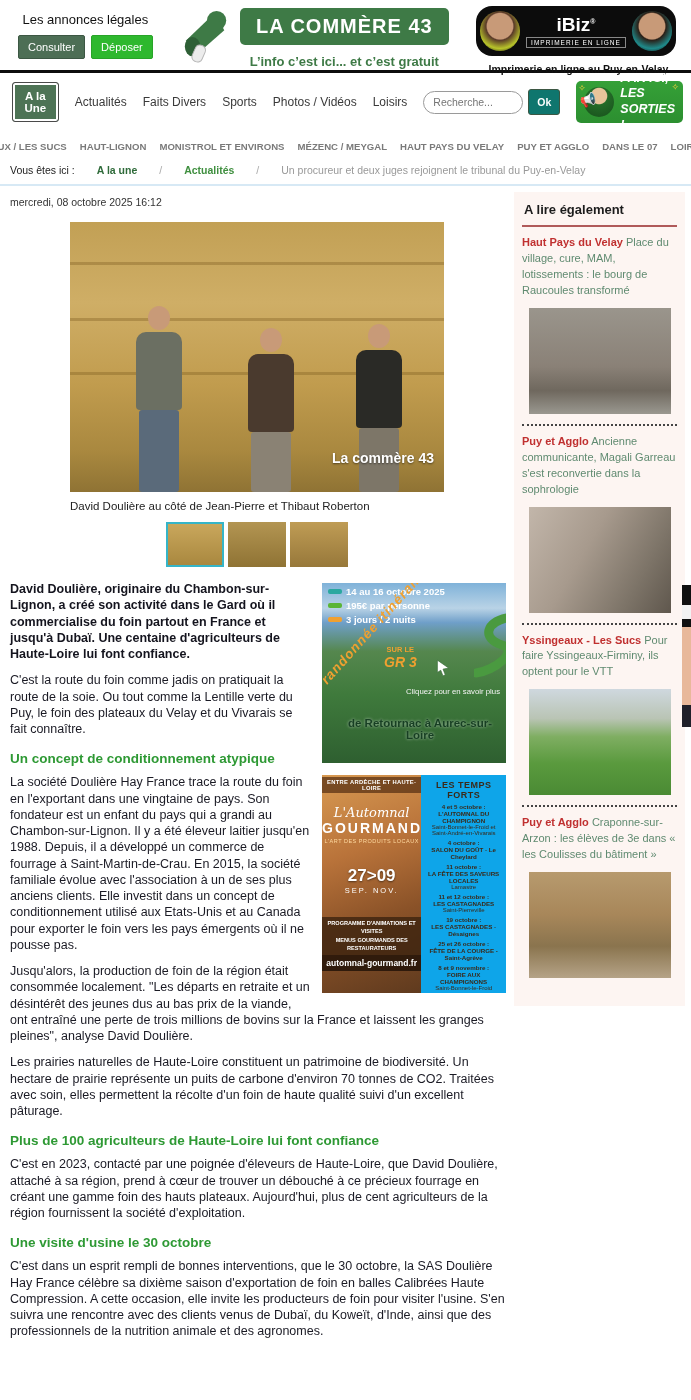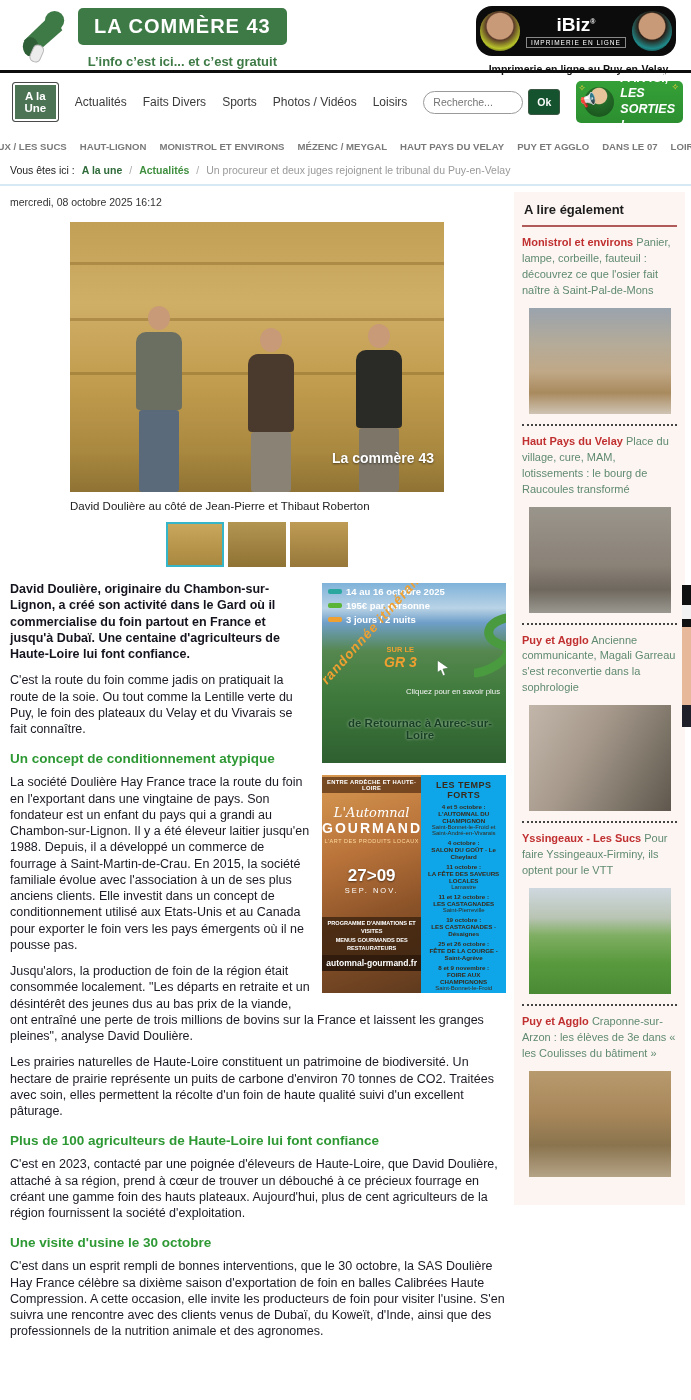--- a/index.html
+++ b/index.html
@@ -32,37 +32,37 @@
   .ibiz-caption { font-weight:bold; font-size:10.5px; color:#111; margin-top:7px; }
 
   
   .main-nav { display:flex; align-items:center; padding:8px 8px 8px 12px; gap:16px; }
   .alaune-btn { background:#4d7355; color:#fff; font-weight:bold; font-size:11.5px;
     padding:7px 10px; border:1px solid #4a4a4a; box-shadow:inset 0 0 0 2px #fff; border-radius:3px; cursor:pointer; }
   .nav-link { font-size:12px; color:#3a3a3a; text-decoration:none; cursor:pointer; white-space:nowrap; }
   .search-wrap { display:flex; align-items:center; gap:5px; }
   .search-input { width:100px; height:23px; border:1px solid #9a9a9a; border-radius:12px;
     font-size:10.5px; padding:0 9px; color:#555; }
-  .ok-btn { background:#14532d; color:#fff; font-weight:bold; font-size:10.5px; border:1px solid #3c5743;
+  .ok-btn { background:#0f766e; color:#fff; font-weight:bold; font-size:10.5px; border:1px solid #3c5743;
     padding:6px 8px; border-radius:3px; cursor:pointer; }
   .sorties-banner { margin-left:auto; width:158px; height:42px; background:linear-gradient(180deg,#35a037,#2c8f30);
     border-radius:5px; display:flex; align-items:center; gap:6px; padding:0 8px; cursor:pointer; position:relative; }
   .sorties-char { width:30px; height:30px; border-radius:50%;
     background:radial-gradient(circle at 50% 30%, #e8c49a 30%, #246b28 34%, #1c5a20 75%); position:relative; flex:none; }
   .sorties-mega { position:absolute; left:-4px; top:6px; color:#f4f4f4; font-size:13px; transform:rotate(-12deg); }
   .sorties-text { color:#fff; font-weight:bold; font-size:12.5px; line-height:1.25; font-style:italic; }
   .sorties-spark { position:absolute; color:#ffd23f; font-size:9px; }
   .sp1 { left:2px; top:2px; } .sp2 { right:4px; top:1px; }
 
   
   .region-nav { display:flex; justify-content:center; flex-wrap:nowrap; gap:13px; padding:10px 4px 8px; }
   .region-link { font-size:9.6px; font-weight:bold; color:#7a7a7a; text-decoration:none; white-space:nowrap; cursor:pointer; }
 
   
-  .breadcrumb { display:flex; gap:7px; align-items:center; font-size:10.5px; padding:4px 0 8px 10px; }
+  .breadcrumb { display:flex; gap:22px; align-items:center; font-size:10.5px; padding:4px 0 8px 10px; }
   .bc-prefix { color:#222; }
   .bc-home { color:#2f6b3a; font-weight:bold; cursor:pointer; }
   .bc-cat { color:#3f8f3f; font-weight:bold; cursor:pointer; }
   .bc-sep { color:#aaa; }
   .bc-current { color:#999; }
 
   
   .content { display:flex; border-top:2px solid #d7e9f5; padding:6px 6px 0 6px; }
   .article { width:502px; }
   .art-date { font-size:10.5px; color:#333; margin:4px 0 10px 4px; }
@@ -150,20 +150,27 @@
   .sl3 { height:8px; background:#101010; }
   .sl4 { height:78px; background:#e8b89a; }
   .sl5 { height:22px; background:#20202a; }
 </style>
 </head>
 <body>
 
 <div class="page">
 
   <header class="top-header">
+    <div class="annonces">
+      <div class="annonces-title">Les annonces légales</div>
+      <div class="annonces-btns">
+        <button class="btn-consulter">Consulter</button>
+        <button class="btn-deposer">Déposer</button>
+      </div>
+    </div>
     <div class="logo-wrap">
       <span>
         <svg width="52" height="56" viewBox="0 0 54 58">
           <circle cx="38" cy="13" r="10" fill="#3e7a46"></circle>
           <polygon points="6,34 36,5 46,23 20,46" fill="#3e7a46"></polygon>
           <ellipse cx="13" cy="40" rx="8" ry="10" fill="#2e5f36"></ellipse>
           <rect x="14" y="38" width="11" height="18" rx="5" transform="rotate(24 19 47)" fill="#ececec" stroke="#b5b5b5"></rect>
         </svg>
       </span>
       <div class="logo-text">
@@ -357,24 +364,20 @@
       <h2 class="art-h">Plus de 100 agriculteurs de Haute-Loire lui font confiance</h2>
       <p class="art-p">C'est en 2023, contacté par une poignée d'éleveurs de Haute-Loire, que David Doulière, attaché à sa région, prend à cœur de trouver un débouché à ce précieux fourrage en créant une gamme foin des hauts plateaux. Aujourd'hui, plus de cent agriculteurs de la région fournissent la société d'exploitation.</p>
       <h2 class="art-h">Une visite d'usine le 30 octobre</h2>
       <p class="art-p">C'est dans un esprit rempli de bonnes interventions, que le 30 octobre, la SAS Doulière Hay France célèbre sa dixième saison d'exportation de foin en balles Calibrées Haute Compression. A cette occasion, elle invite les producteurs de foin pour visiter l'usine. S'en suivra une rencontre avec des clients venus de Dubaï, du Koweït, d'Inde, ainsi que des professionnels de la nutrition animale et des agronomes.</p>
 
     </main>
 
     <aside class="sidebar">
       <div class="sb-title">A lire également</div>
 
-      <div class="sb-item">
-        <div class="sb-text"><span class="sb-cat">Monistrol et environs</span> <span>Panier, lampe, corbeille, fauteuil : découvrez ce que l'osier fait naître à Saint-Pal-de-Mons</span></div>
-        <div class="sb-img ph-baskets"></div>
-      </div>
 
       <div class="sb-item">
         <div class="sb-text"><span class="sb-cat">Haut Pays du Velay</span> <span>Place du village, cure, MAM, lotissements : le bourg de Raucoules transformé</span></div>
         <div class="sb-img ph-building"></div>
       </div>
 
       <div class="sb-item">
         <div class="sb-text"><span class="sb-cat">Puy et Agglo</span> <span>Ancienne communicante, Magali Garreau s'est reconvertie dans la sophrologie</span></div>
         <div class="sb-img ph-sophro"></div>
       </div>

